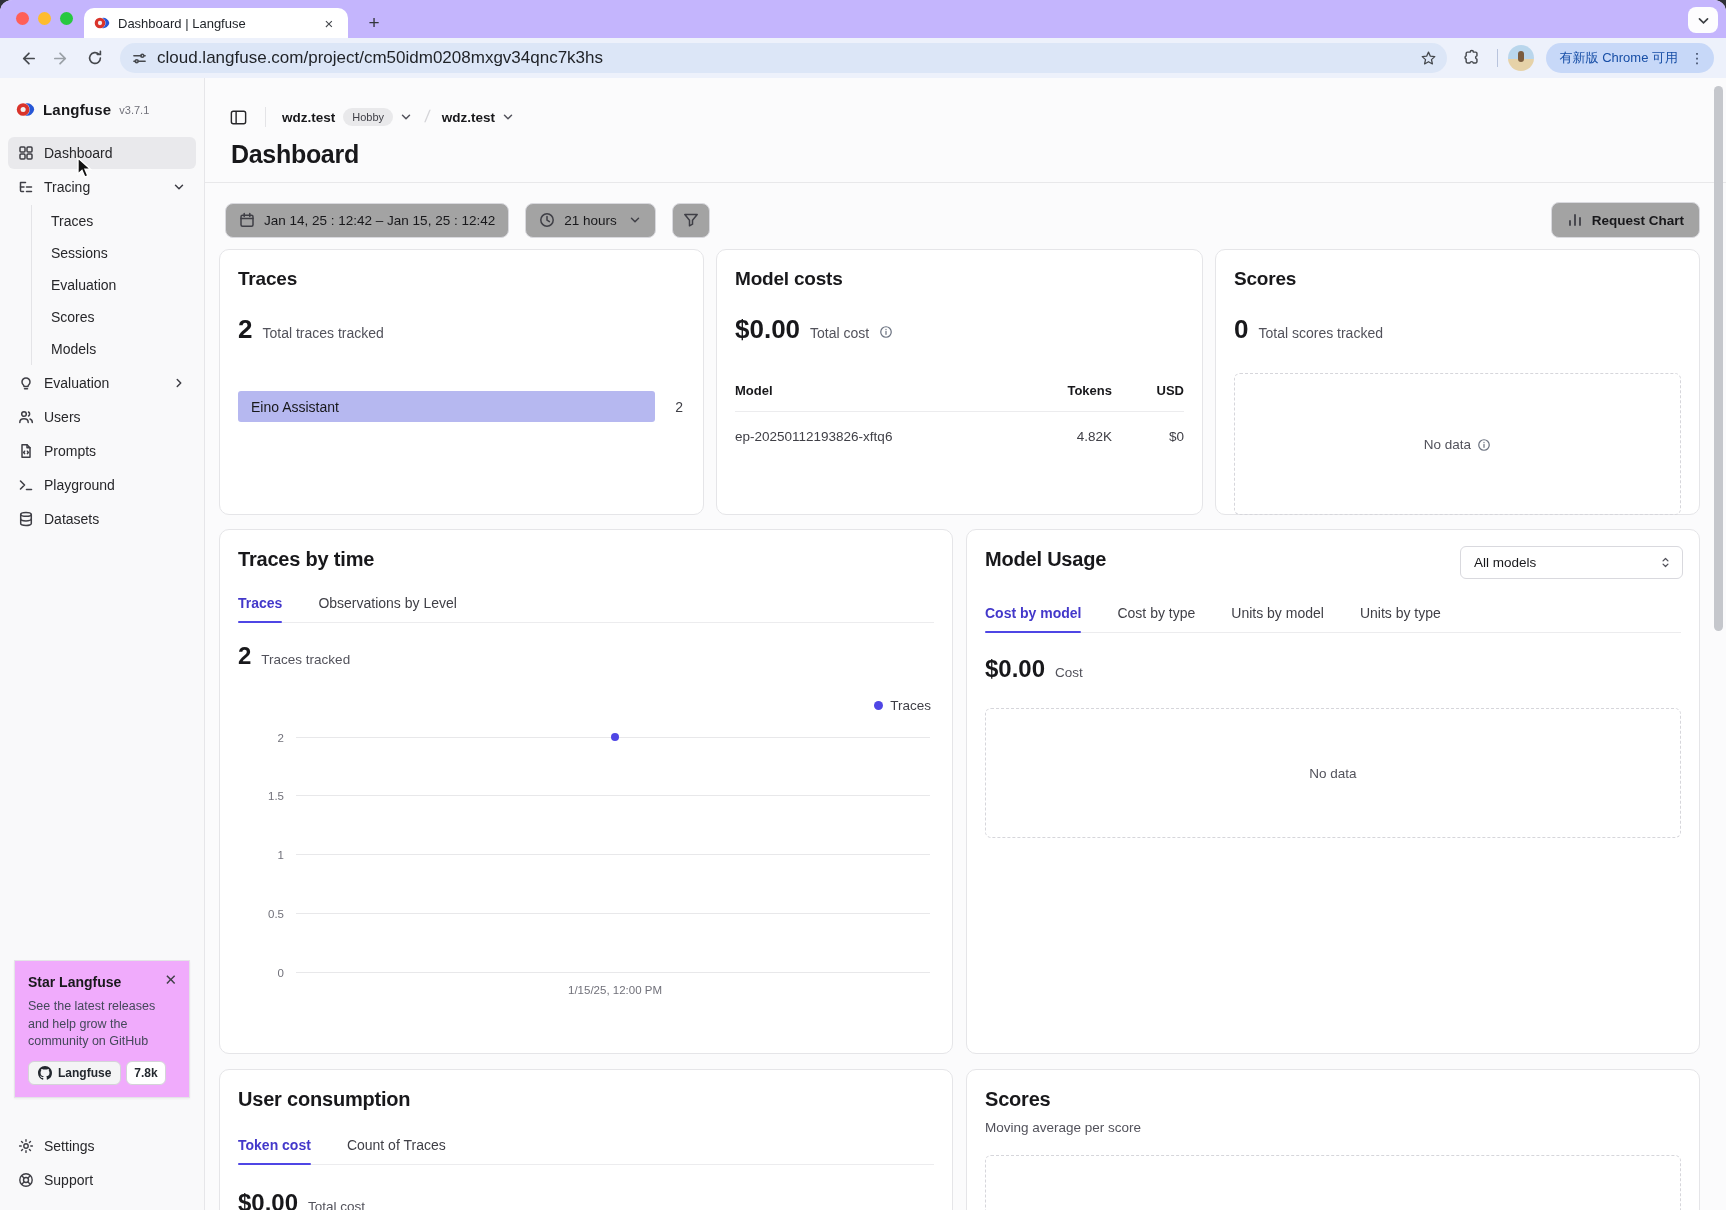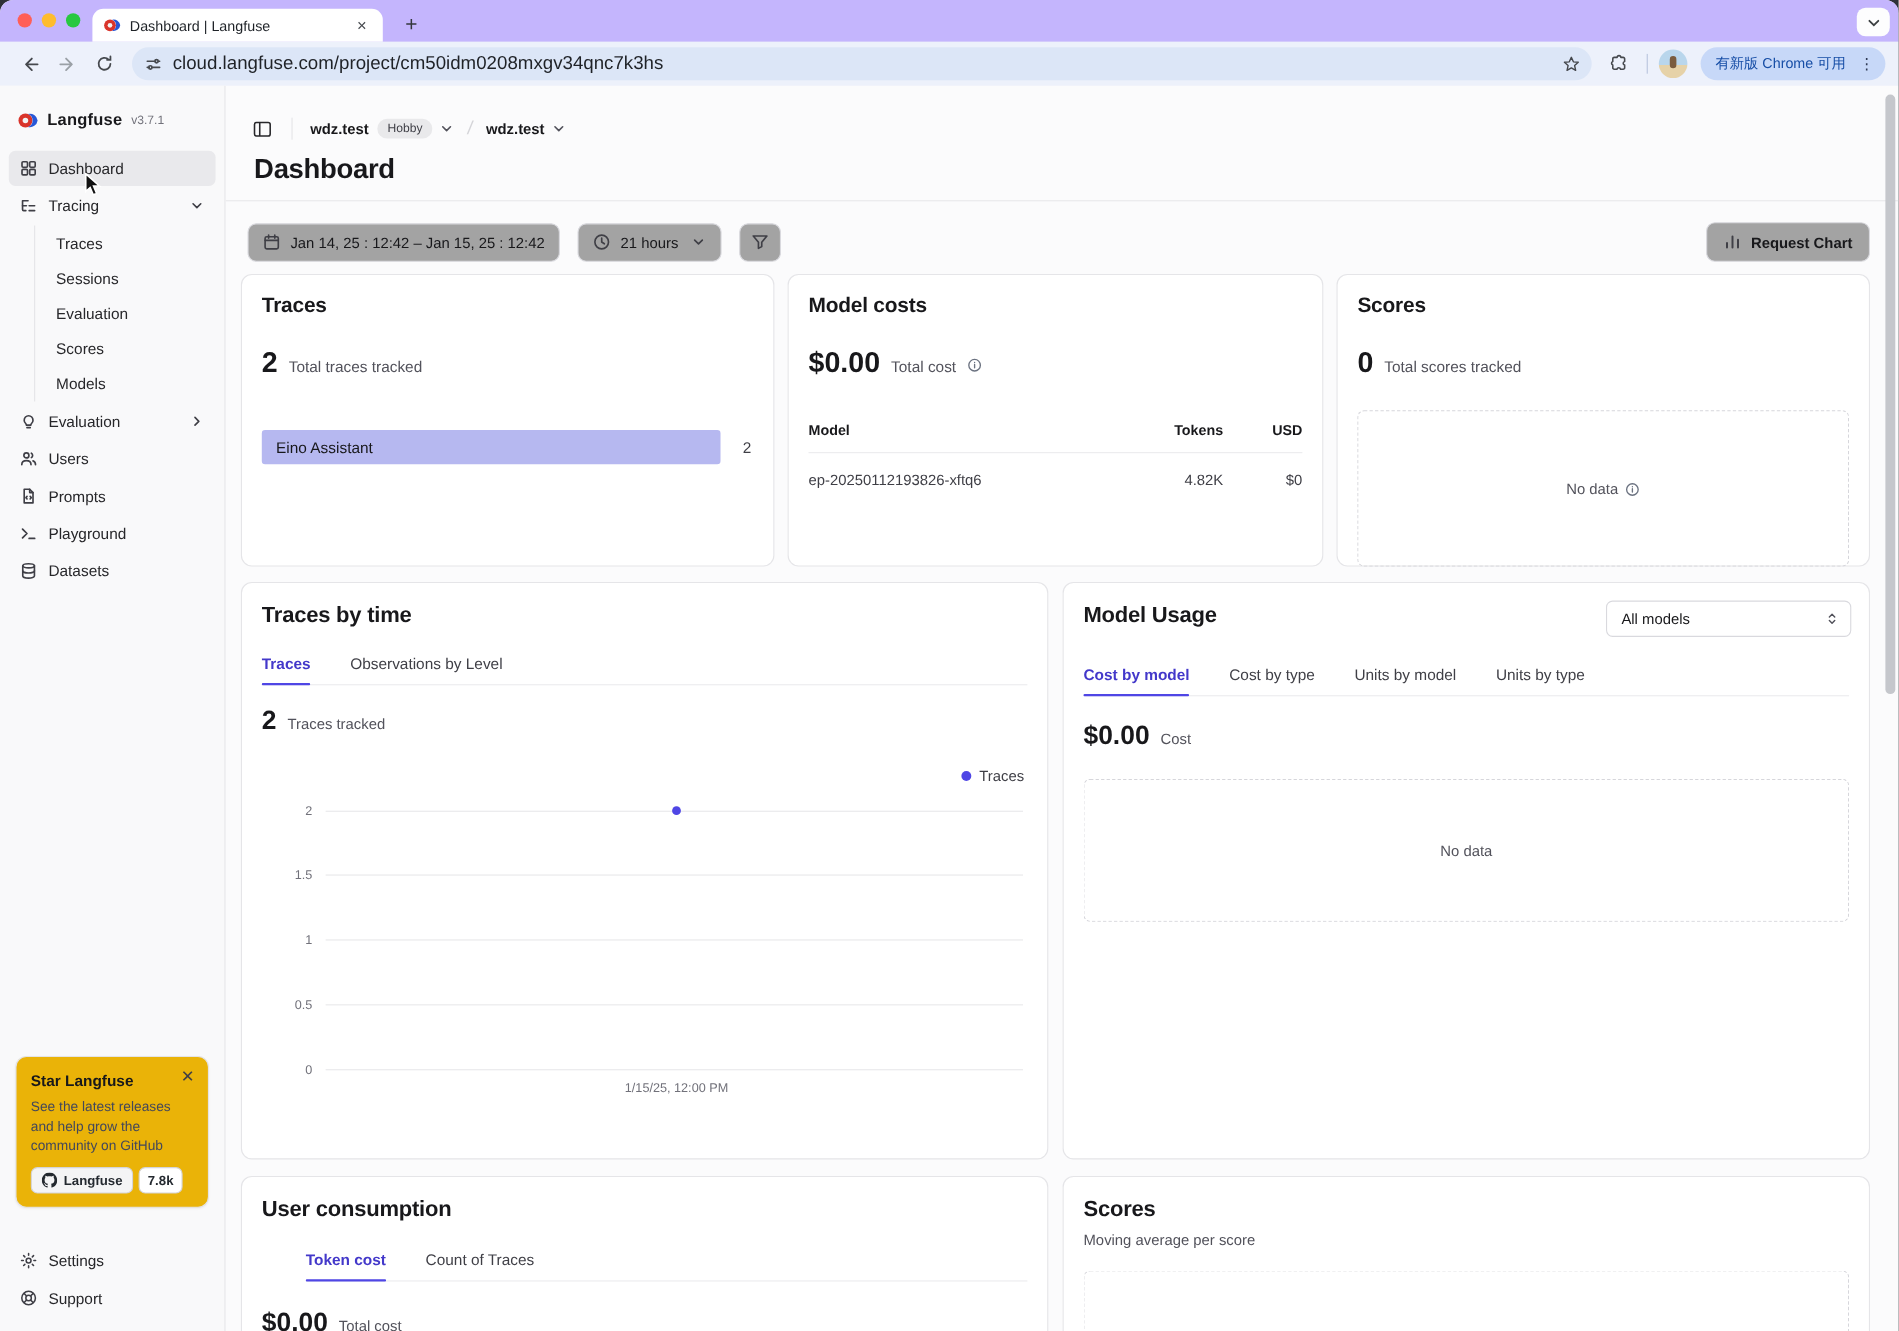--- a/index.html
+++ b/index.html
@@ -41,21 +41,21 @@
   .brand-row { display:flex; align-items:center; gap:8px; padding:22px 16px 14px 16px; }
   .brand { font-size:15px; font-weight:700; color:#18181b; letter-spacing:.2px; }
   .version { font-size:11px; color:#71717a; }
   .nav { padding:4px 8px 0 8px; }
   .nav-item { height:32px; display:flex; align-items:center; gap:10px; padding:0 10px; border-radius:6px; font-size:14px; color:#27272a; margin-bottom:2px; }
   .nav-item svg { flex-shrink:0; color:#3f3f46; }
   .nav-item.active { background:#e9e9ec; font-weight:500; }
   .nav-item .chev { margin-left:auto; color:#52525b; display:flex; }
   .nav-sub { margin:2px 0 2px 23px; border-left:1px solid #e4e4e7; }
   .sub-item { height:32px; display:flex; align-items:center; padding-left:19px; font-size:14px; color:#27272a; }
-  .star-card { position:absolute; left:14px; right:14px; bottom:112px; background:#eab308; border:1px solid #e4e4e7; border-radius:10px;
+  .star-card { position:absolute; left:14px; right:14px; bottom:112px; background:#f0abfc; border:1px solid #e4e4e7; border-radius:0;
                padding:13px 12px 12px 13px; box-shadow:0 1px 2px rgba(0,0,0,.05); }
   .star-title-row { display:flex; align-items:flex-start; justify-content:space-between; }
   .star-title { font-size:14px; font-weight:700; color:#18181b; }
   .star-close { color:#3f3f46; font-size:15px; line-height:12px; }
   .star-body { margin-top:8px; font-size:12.5px; line-height:1.42; color:#44485a; }
   .star-actions { margin-top:10px; display:flex; align-items:center; gap:5px; }
   .gh-btn { display:flex; align-items:center; gap:6px; border:1px solid #d4d4d8; background:#f4f4f5; border-radius:6px; padding:4px 9px;
             font-size:12px; font-weight:700; color:#24292f; }
   .gh-count { border:1px solid #d4d4d8; background:#fff; border-radius:6px; padding:4px 7px; font-size:12px; font-weight:700; color:#24292f; position:relative; }
   .sidebar-footer { position:absolute; left:8px; right:8px; bottom:12px; }
@@ -133,21 +133,21 @@
   .select { position:absolute; top:16px; right:16px; width:223px; height:33px; border:1px solid #d9d9de; border-radius:6px; background:#fff;
             display:flex; align-items:center; padding:0 10px 0 13px; font-size:13.5px; color:#18181b; }
   .select .updown { margin-left:auto; color:#52525b; display:flex; }
   .mu-tabs { margin-top:34px; }
   .mu-stat { margin-top:22px; }
   .mu-stat .stat-num { font-size:24px; }
   .mu-stat .stat-label { font-size:13.5px; }
   .mu-box { margin-top:25px; height:130px; }
 
   
-  .uc-tabs { margin-top:26px;margin-left:40px; }
+  .uc-tabs { margin-top:26px; }
   .uc-stat { margin-top:24px; }
   .uc-stat .stat-num { font-size:24px; }
   .uc-stat .stat-label { font-size:13.5px; }
   .uc-row { margin-top:26px; display:flex; align-items:center; justify-content:space-between; padding:0 8px 0 8px; font-size:14px; color:#27272a; }
   .uc-val { font-size:13.5px; color:#3f3f46; }
 
   
   .sb-subtitle { margin-top:9px; font-size:13.5px; color:#52525b; }
   .sb-box { margin-top:20px; height:148px; }
 

